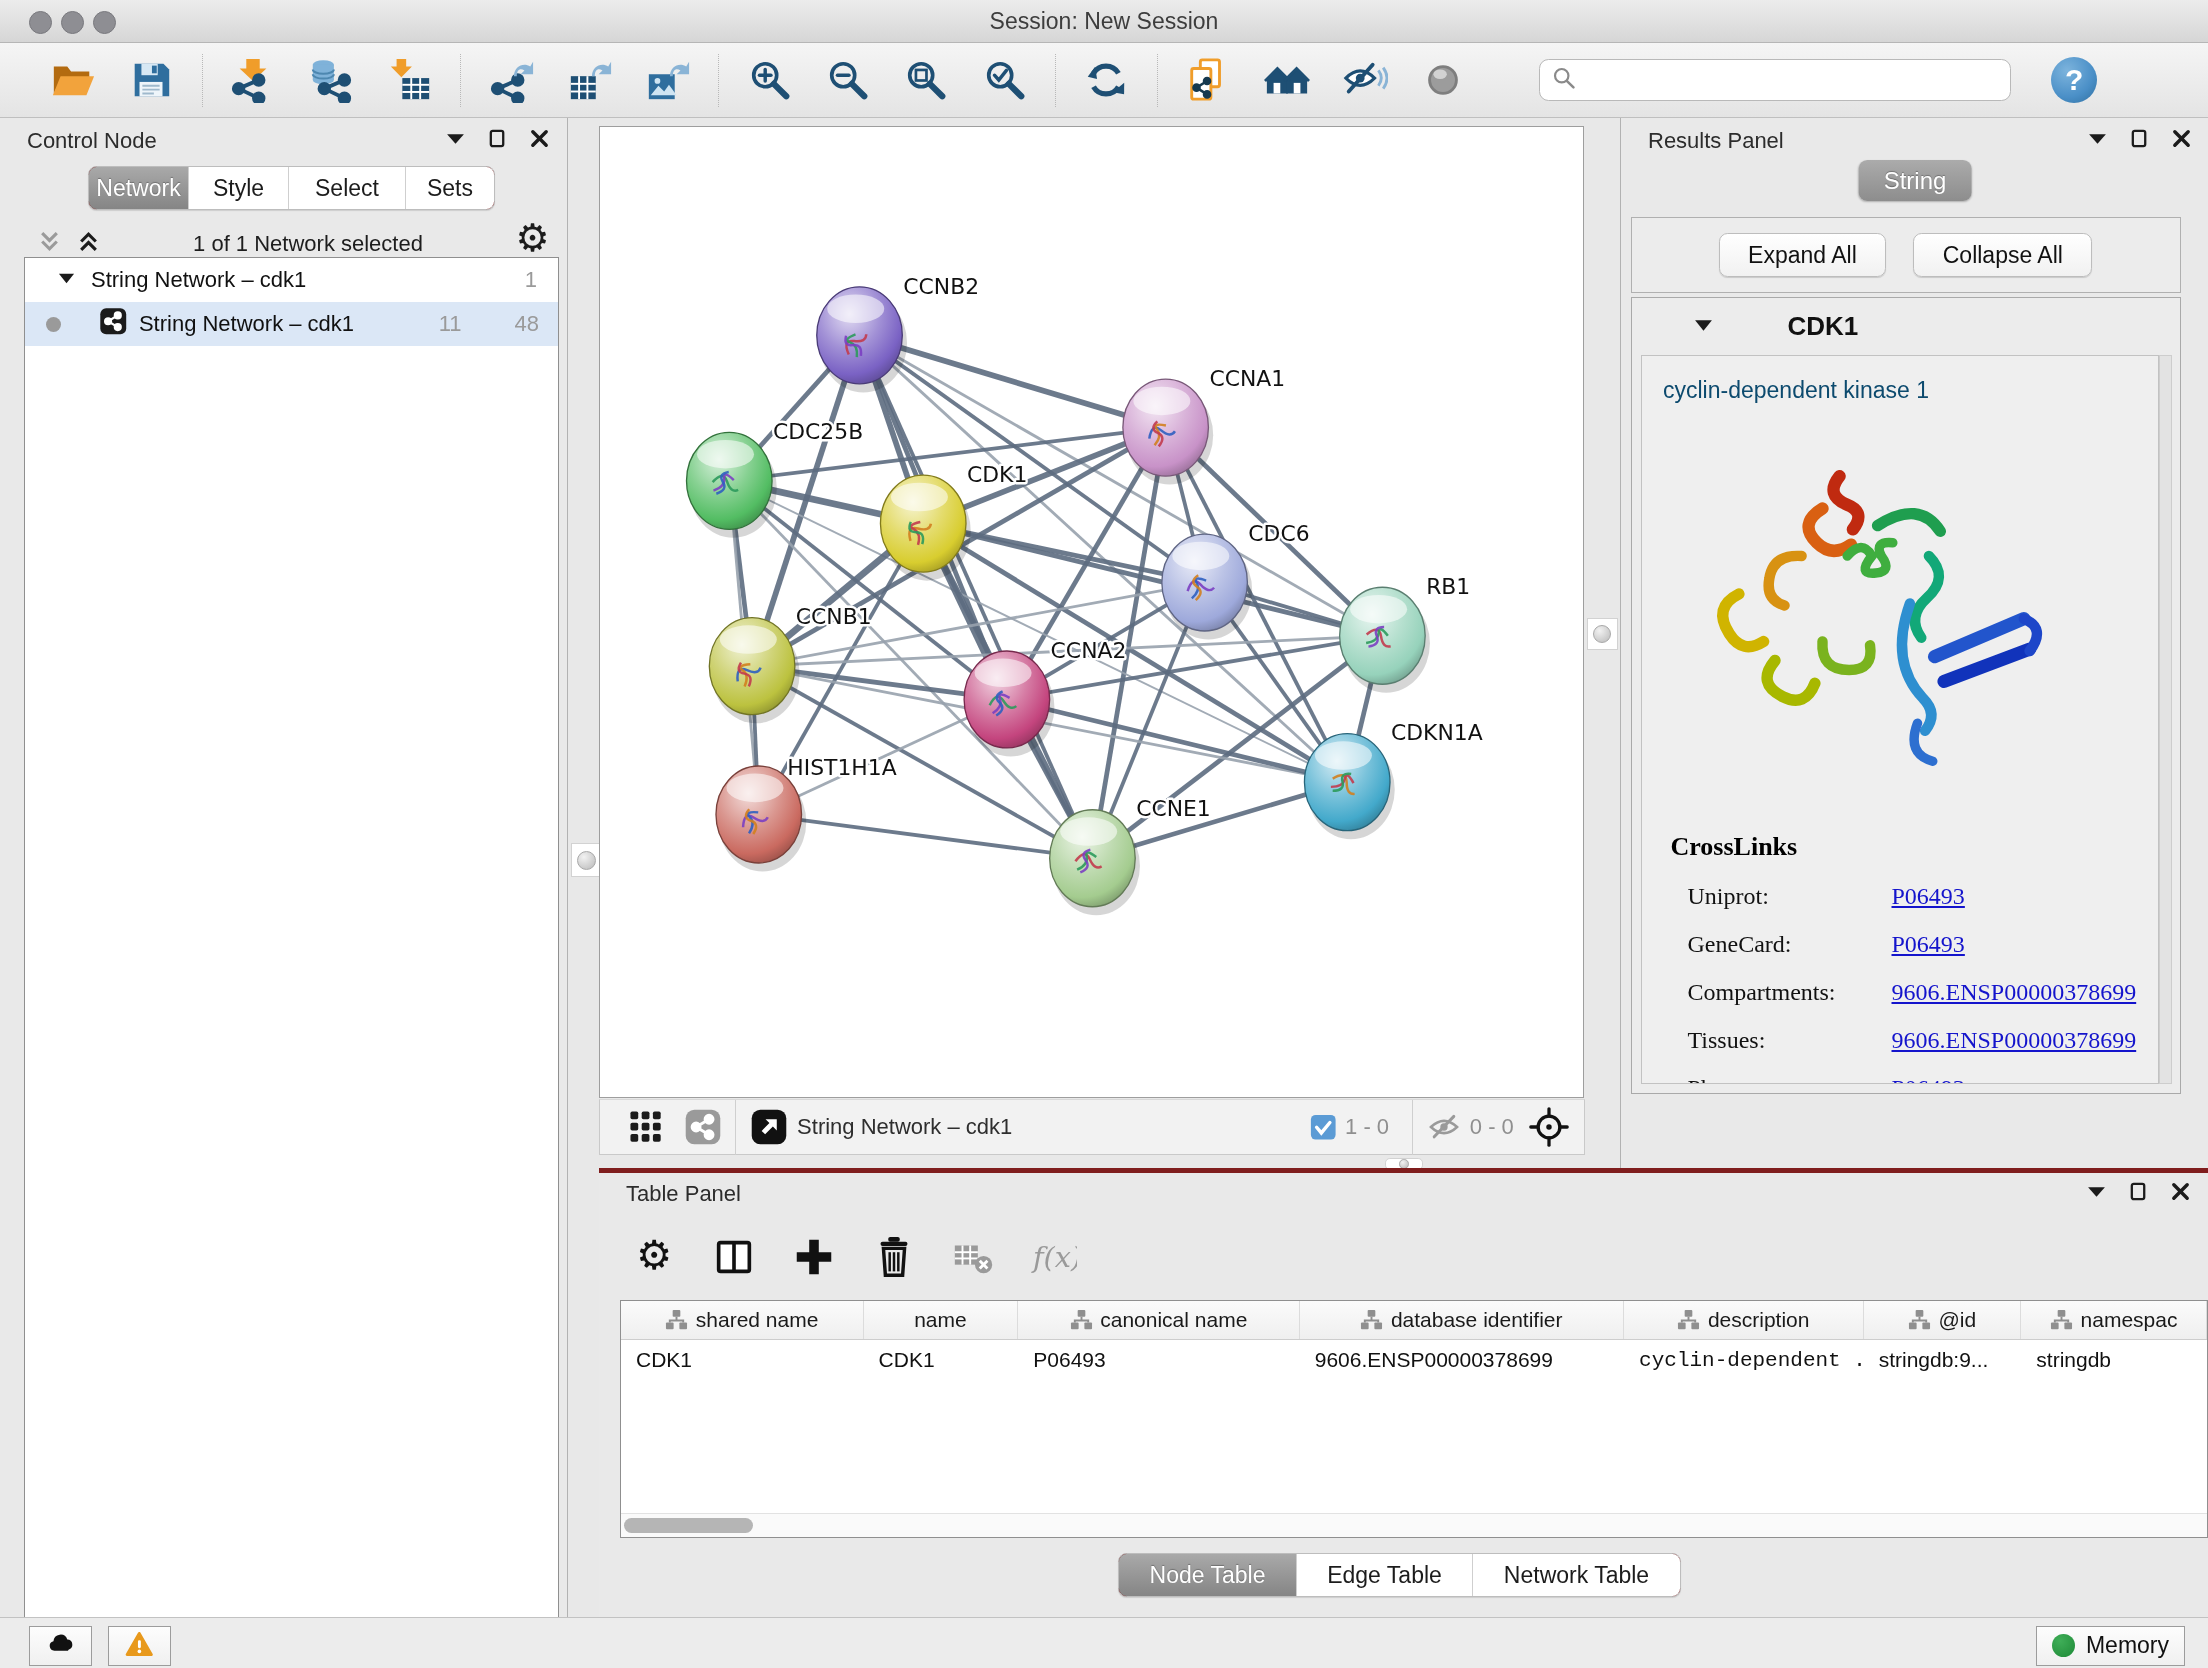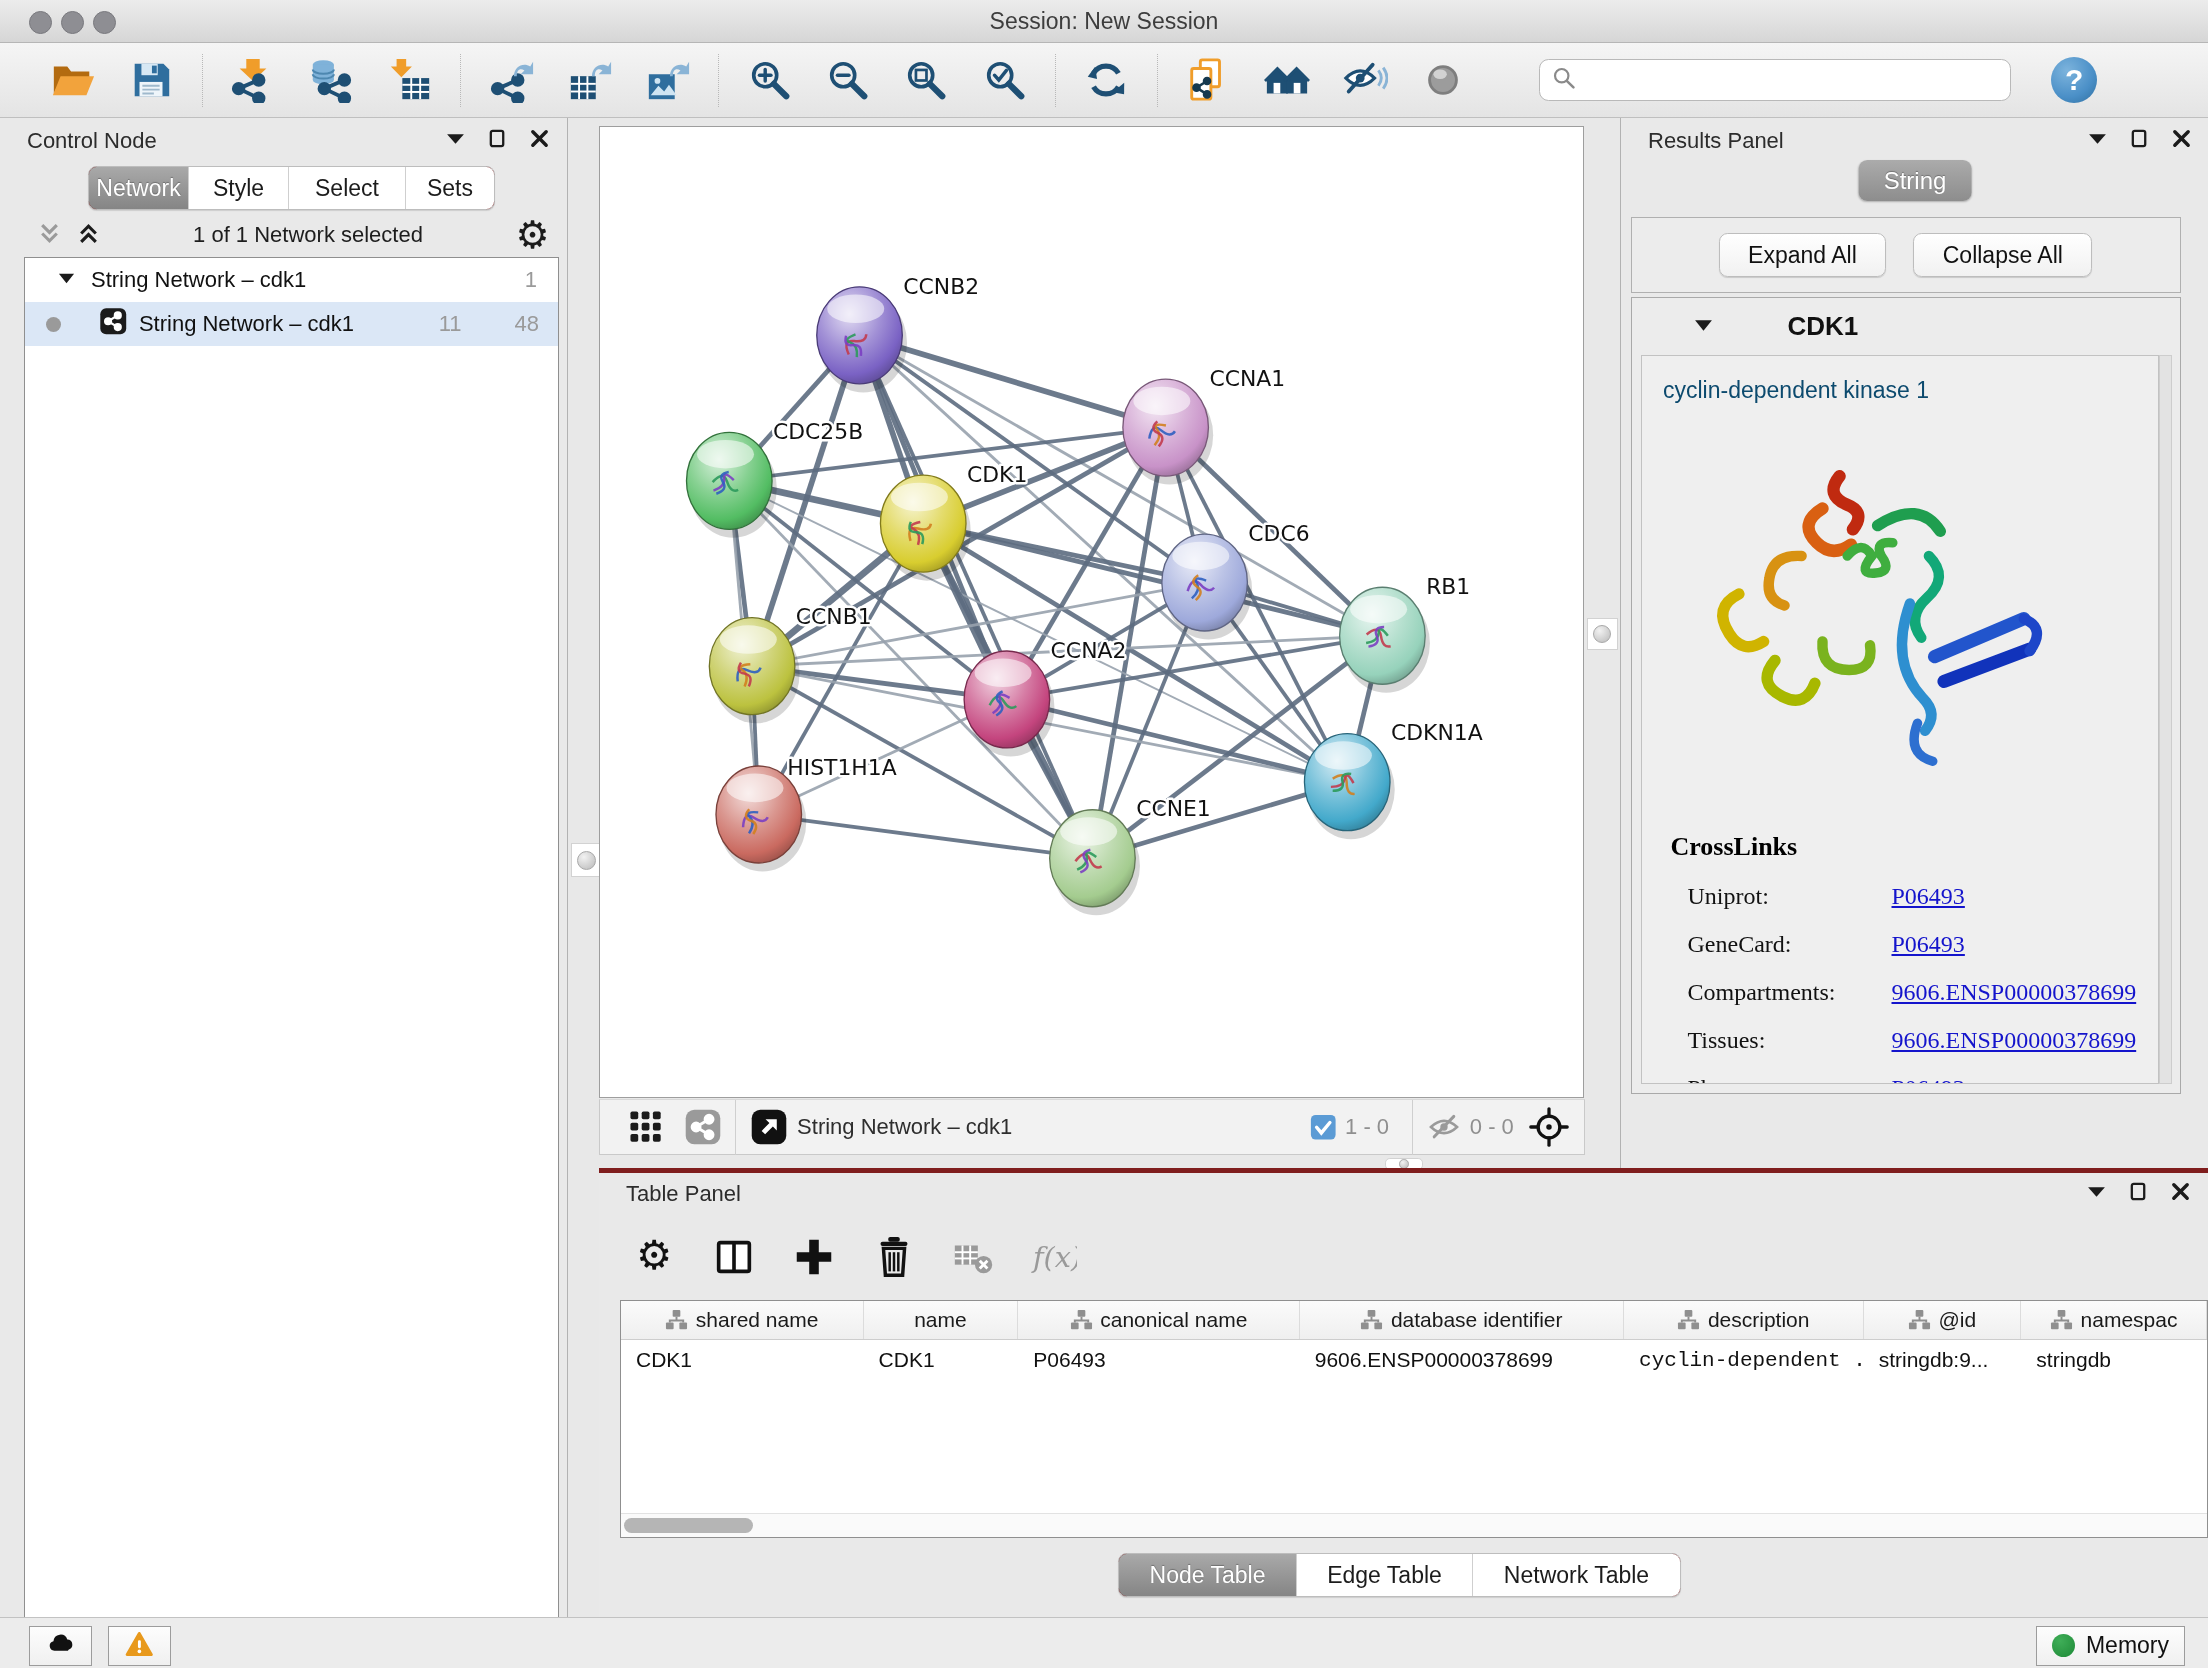--- a/index.html
+++ b/index.html
@@ -34,21 +34,21 @@
     background:#7f1d1d;box-shadow:0 1px 1px rgba(0,0,0,.12);}
   .seg-tab{height:42px;display:flex;align-items:center;justify-content:center;
     font-size:23px;color:#1c1c1c;background:#fff;border-left:1px solid #cfcfcf;}
   .seg-tab:first-child{border-left:none;}
   .seg-tab.sel{background:linear-gradient(#a9a9a9,#858585);color:#fff;text-shadow:0 -1px 1px rgba(0,0,0,.3);}
   
   #control-panel{left:0;top:118px;width:568px;height:1499px;background:#e9e9e9;
     border-right:1px solid #b2b2b2;box-sizing:border-box;}
   #cp-tabs{position:absolute;left:88px;top:48px;}
   #cp-strip{position:absolute;left:24px;top:95px;width:535px;height:44px;
-    display:flex;align-items:center;}
+    display:flex;align-items:flex-end;}
   #cp-status{flex:1;text-align:center;font-size:22px;color:#1d1d1d;}
   #cp-tree{position:absolute;left:24px;top:139px;width:535px;height:1429px;
     background:#fff;border:1.9px solid #8f8f8f;box-sizing:border-box;}
   .tree-row{height:44px;display:flex;align-items:center;font-size:22px;color:#111;}
   .tree-row.sel{background:#dbe7f6;}
   .tree-count{color:#9a9a9a;}
   
   #canvas-box{left:599px;top:126px;width:985px;height:972px;background:#fff;
     border:1px solid #9e9e9e;box-sizing:border-box;}
   #net-footer{left:599px;top:1099px;width:986px;height:56px;background:#f2f2f2;

